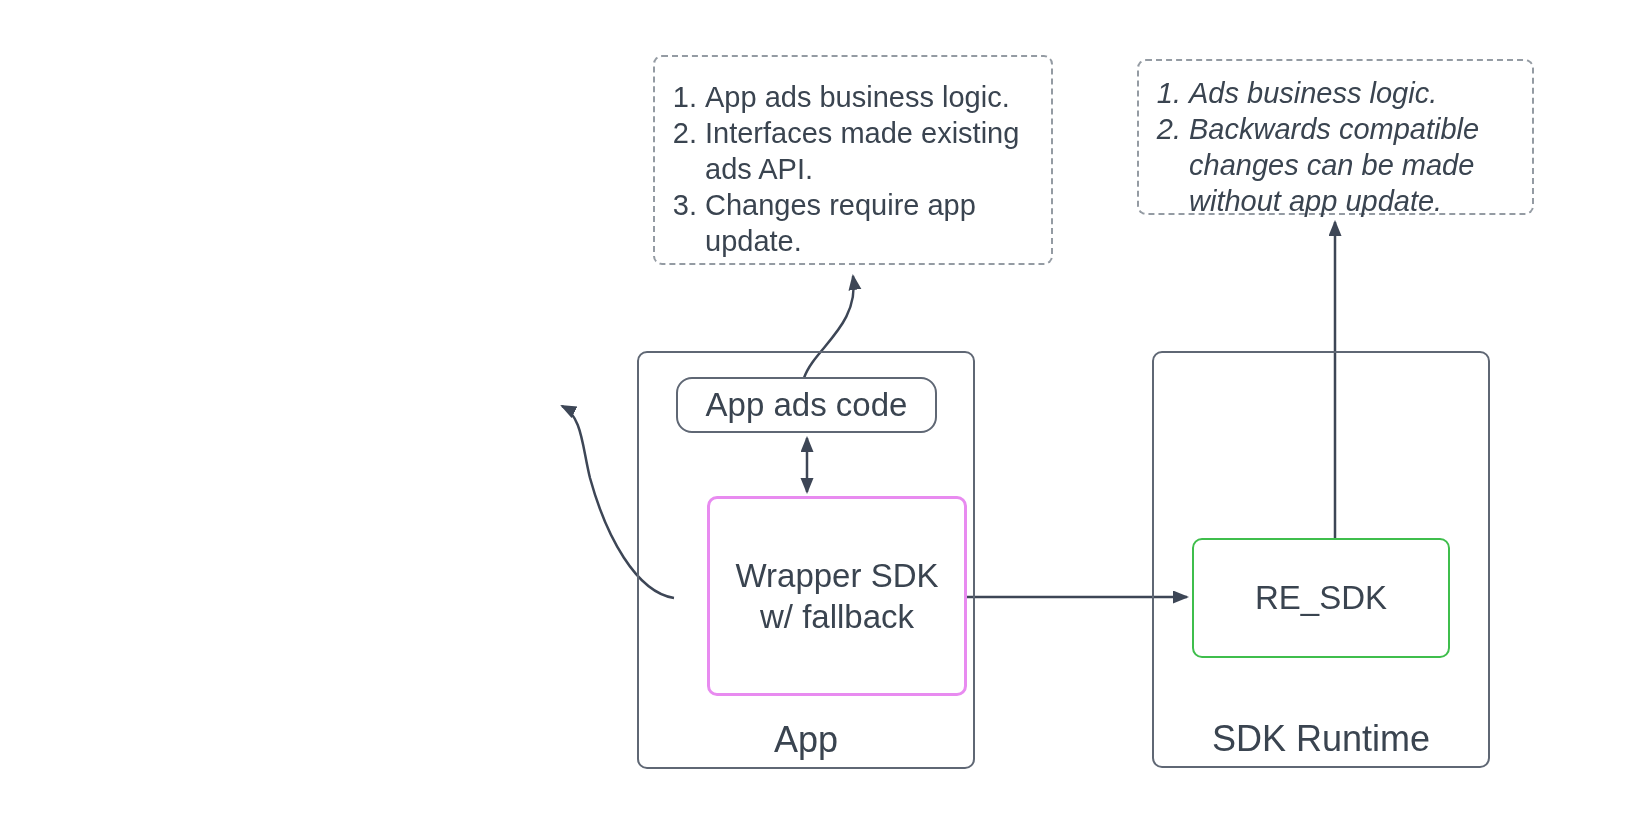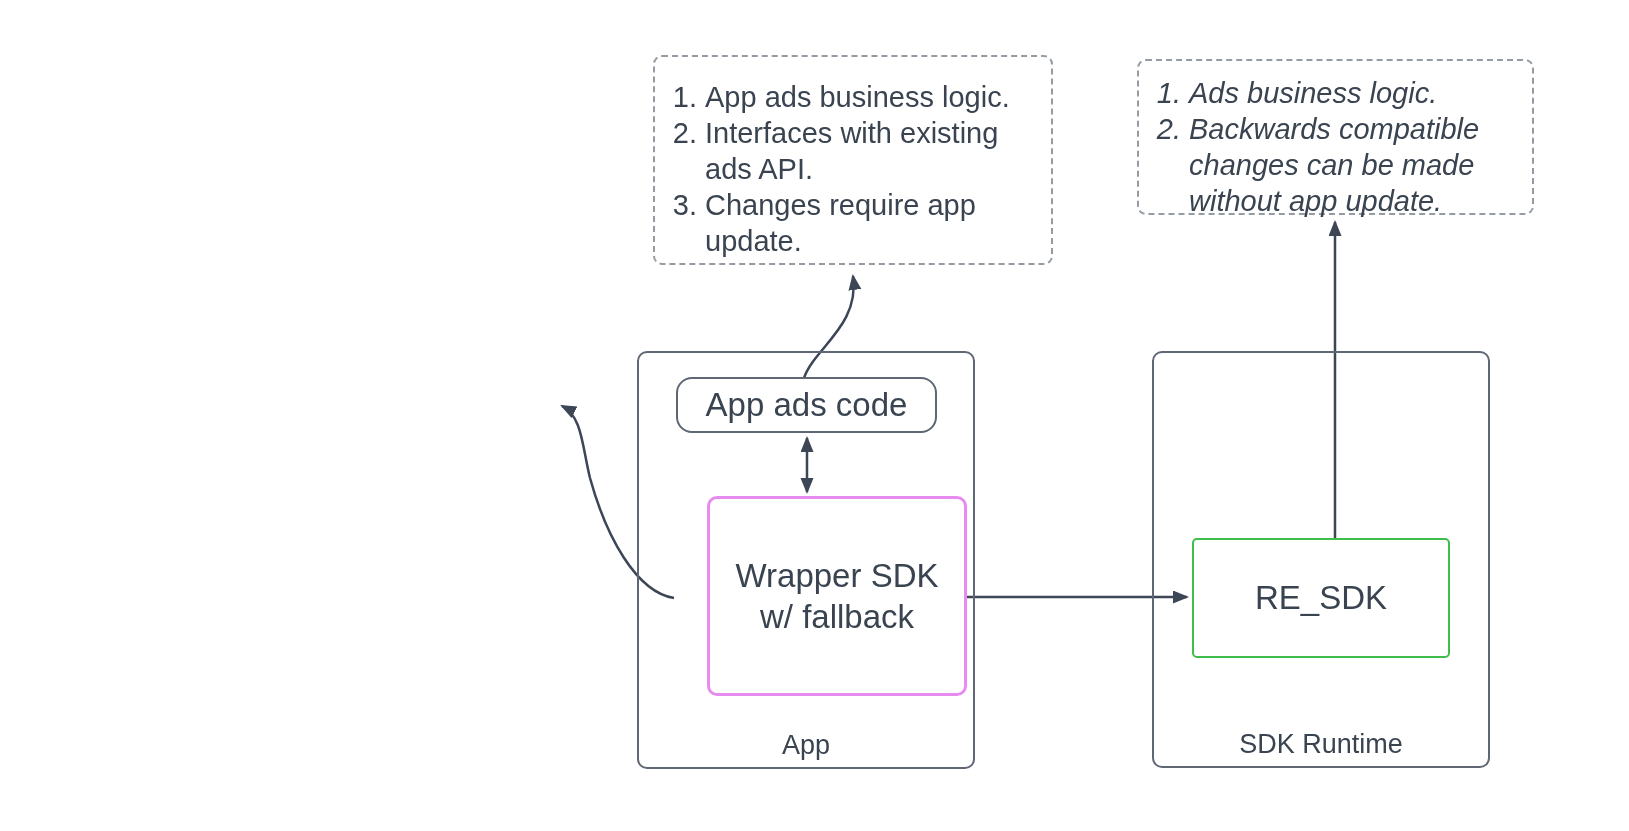--- a/index.html
+++ b/index.html
@@ -45,21 +45,21 @@
     border:2px solid var(--solid-border);
     border-radius:10px;
     background:transparent;
   }
   .group-app{left:637px;top:351px;width:338px;height:418px;}
   .group-sdk-runtime{left:1152px;top:351px;width:338px;height:417px;}
   .group-label{
     position:absolute;
     left:0;right:0;bottom:6px;
     text-align:center;
-    font-size:27px;
+    font-size:36px;
     color:var(--text);
   }
   
   .node{
     position:absolute;
     display:flex;
     align-items:center;
     justify-content:center;
     text-align:center;
     background:var(--background);
@@ -74,21 +74,21 @@
   }
   .node-wrapper-sdk{
     left:707px;top:496px;width:260px;height:200px;
     border:3px solid var(--pink);
     border-radius:10px;
     padding:0 10px;
   }
   .node-re-sdk{
     left:1192px;top:538px;width:258px;height:120px;
     border:2px solid var(--green);
-    border-radius:5px;
+    border-radius:10px;
   }
   
   svg.arrows{
     position:absolute;
     left:0;top:0;width:1629px;height:831px;
     pointer-events:none;
   }
   svg.arrows path.shaft{
     fill:none;
     stroke:var(--arrow);
@@ -110,21 +110,21 @@
     <path class="shaft" d="M 942 597 L 1187 597" marker-start="url(#head)" marker-end="url(#head)"></path>
     <path class="shaft" d="M 1335 538 L 1335 222" marker-end="url(#head)"></path>
     <path class="shaft" d="M 804 378 C 814 348, 860 326, 853 276" marker-end="url(#head)"></path>
     <path class="shaft" d="M 674 598 C 636 592, 606 536, 590 478 C 582 445, 582 416, 562 406" marker-end="url(#head)"></path>
   </svg>
 
 
   <div class="note note-app-ads">
     <ol>
       <li>App ads business logic.</li>
-      <li>Interfaces with existing ads API.</li>
+      <li>Interfaces made existing ads API.</li>
       <li>Changes require app update.</li>
     </ol>
   </div>
 
   <div class="note note-re-sdk">
     <ol>
       <li>Ads business logic.</li>
       <li>Backwards compatible changes can be made without app update.</li>
     </ol>
   </div>

